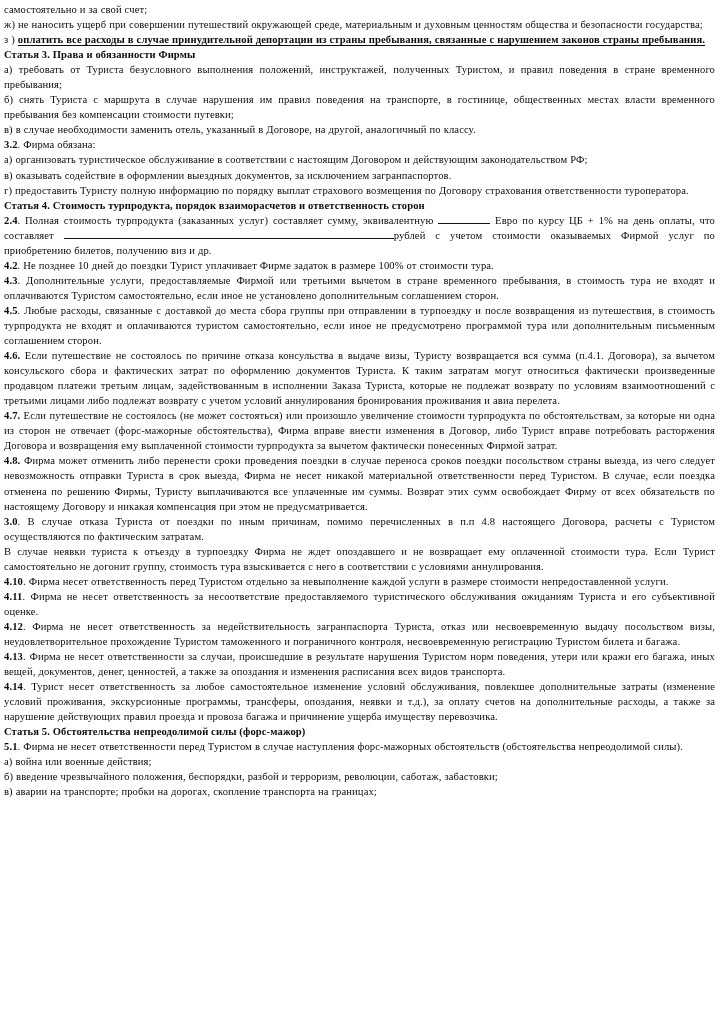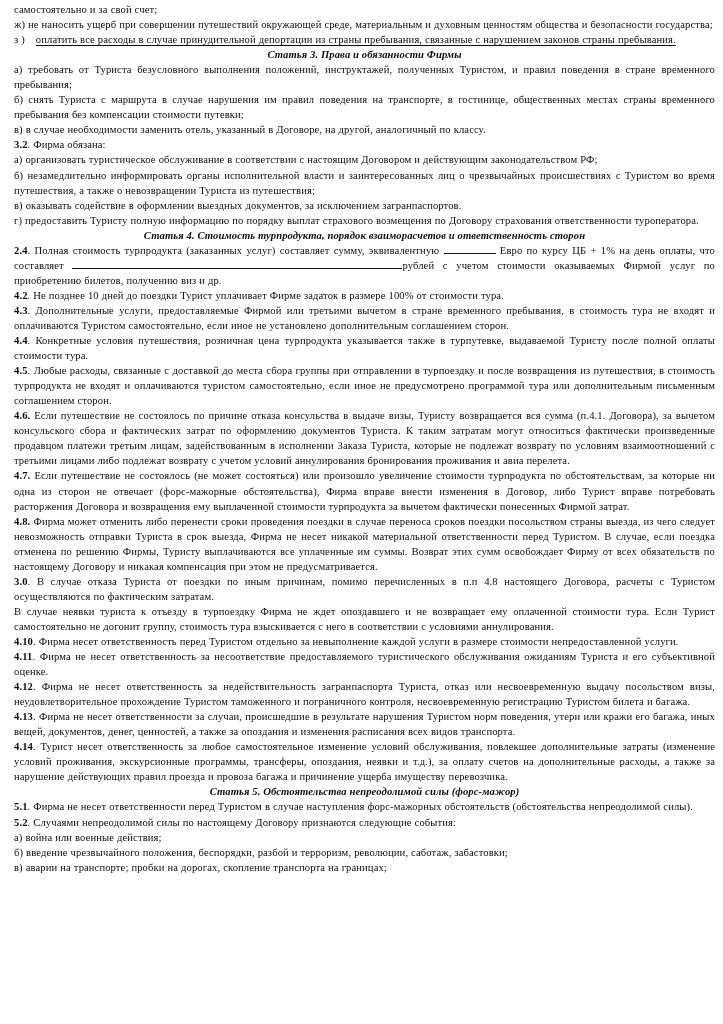--- a/index.html
+++ b/index.html
@@ -13,97 +13,92 @@
     height: 1024px;
     overflow: hidden;
     font-family: "Liberation Serif", "DejaVu Serif", serif;
     color: #0d0d0d;
     -webkit-font-smoothing: antialiased;
   }
   #doc-page {
     width: 723px;
     height: 1024px;
     box-sizing: border-box;
-    padding: 2px 8px 0 14px;
+    padding: 2px 8px 0 4px;
     background: #ffffff;
   }
   .para {
     font-size: 10.6px;
     line-height: 15.05px;
     text-align: justify;
     text-justify: inter-word;
     margin: 0;
     padding: 0;
     white-space: normal;
     letter-spacing: 0.01em;
     word-spacing: 0.02em;
   }
   .para.last-line-left { text-align-last: left; }
   .heading {
     font-size: 10.6px;
     line-height: 15.05px;
     font-weight: bold;
-    text-align: center;
     margin: 0;
     padding: 0;
     letter-spacing: 0.01em;
-    font-style: italic;
   }
   .num {
     font-weight: bold;
   }
   .b { font-weight: normal; }
   .bu {
-    font-weight: normal;
+    font-weight: bold;
     text-decoration: underline;
     text-underline-offset: 1.5px;
-    margin-left: 8px;
   }
   .fill-short { display: inline-block; width: 52px; border-bottom: 1px solid #111; height: 9px; }
   .fill-long  { display: inline-block; width: 330px; border-bottom: 1px solid #111; height: 9px; }
 </style>
 </head>
 <body>
 
 <div id="doc-page">
 
   <p class="para last-line-left">самостоятельно и за свой счет;</p>
 
   <p class="para">ж) не наносить ущерб при совершении путешествий окружающей среде, материальным и духовным ценностям общества и безопасности государства;</p>
 
   <p class="para last-line-left"><span>з ) </span><span class="bu">оплатить все расходы в случае принудительной депортации из страны пребывания, связанные с нарушением законов страны пребывания.</span></p>
 
   <p class="heading">Статья 3. Права и обязанности Фирмы</p>
 
 
   <p class="para">а) требовать от Туриста безусловного выполнения положений, инструктажей, полученных Туристом, и правил поведения в стране временного пребывания;</p>
 
-  <p class="para">б) снять Туриста с маршрута в случае нарушения им правил поведения на транспорте, в гостинице, общественных местах страны временного пребывания без компенсации стоимости путевки;</p>
+  <p class="para">б) снять Туриста с маршрута в случае нарушения им правил поведения на транспорте, в гостинице, общественных местах власти временного пребывания без компенсации стоимости путевки;</p>
 
   <p class="para last-line-left">в) в случае необходимости заменить отель, указанный в Договоре, на другой, аналогичный по классу.</p>
 
   <p class="para last-line-left"><span class="num">3.2</span><span>. Фирма обязана:</span></p>
 
   <p class="para last-line-left">а) организовать туристическое обслуживание в соответствии с настоящим Договором и действующим законодательством РФ;</p>
 
-  <p class="para">б) незамедлительно информировать органы исполнительной власти и заинтересованных лиц о чрезвычайных происшествиях с Туристом во время путешествия, а также о невозвращении Туриста из путешествия;</p>
 
   <p class="para last-line-left">в) оказывать содействие в оформлении выездных документов, за исключением загранпаспортов.</p>
 
   <p class="para">г) предоставить Туристу полную информацию по порядку выплат страхового возмещения по Договору страхования ответственности туроператора.</p>
 
   <p class="heading">Статья 4. Стоимость турпродукта, порядок взаиморасчетов и ответственность сторон</p>
 
   <p class="para"><span class="num">2.4</span><span>. Полная стоимость турпродукта (заказанных услуг) составляет сумму, эквивалентную </span><span class="fill-short"></span><span> Евро по курсу ЦБ + 1% на день оплаты, что составляет </span><span class="fill-long"></span><span>рублей с учетом стоимости оказываемых Фирмой услуг по приобретению билетов, получению виз и др.</span></p>
 
   <p class="para last-line-left"><span class="num">4.2</span><span>. Не позднее  </span><span class="b">10 дней</span><span> до поездки Турист уплачивает Фирме задаток в размере 100% от стоимости тура.</span></p>
 
   <p class="para last-line-left"><span class="num">4.3</span><span>. Дополнительные услуги, предоставляемые Фирмой или третьими вычетом в стране временного пребывания, в стоимость тура не входят и оплачиваются Туристом самостоятельно, если иное не установлено дополнительным соглашением сторон.</span></p>
 
-  <p class="para last-line-left"><span class="num">4.4</span><span>. Конкретные условия путешествия, розничная цена турпродукта указывается также в турпутевке, выдаваемой Туристу после полной оплаты стоимости тура.</span></p>
 
   <p class="para last-line-left"><span class="num">4.5</span><span>. Любые расходы, связанные с доставкой до места сбора группы при отправлении в турпоездку и после возвращения из путешествия,  в стоимость турпродукта не входят и оплачиваются туристом самостоятельно, если иное не предусмотрено программой тура или дополнительным письменным соглашением сторон.</span></p>
 
   <p class="para last-line-left"><span class="num">4.6.</span><span> Если путешествие не состоялось по причине отказа консульства в выдаче визы, Туристу возвращается вся сумма (п.4.1. Договора), за вычетом консульского сбора и фактических затрат по оформлению документов Туриста. К таким затратам могут относиться фактически произведенные продавцом платежи третьим лицам, задействованным в исполнении Заказа Туриста, которые не подлежат возврату по условиям взаимоотношений с третьими лицами либо подлежат возврату с учетом условий аннулирования бронирования проживания и авиа перелета.</span></p>
 
   <p class="para last-line-left"><span class="num">4.7.</span><span> Если путешествие не состоялось (не может состояться) или произошло увеличение стоимости турпродукта по обстоятельствам, за которые ни одна из сторон не отвечает (форс-мажорные обстоятельства), Фирма вправе внести изменения в Договор, либо Турист вправе потребовать расторжения Договора и возвращения ему выплаченной стоимости турпродукта за вычетом фактически понесенных Фирмой затрат.</span></p>
 
   <p class="para last-line-left"><span class="num">4.8.</span><span> Фирма может отменить либо перенести сроки проведения поездки в случае переноса сроков поездки посольством страны выезда, из чего следует невозможность отправки Туриста в срок выезда, Фирма не несет никакой материальной ответственности перед Туристом. В случае, если поездка отменена по решению Фирмы, Туристу выплачиваются все уплаченные им суммы. Возврат этих сумм освобождает Фирму от всех обязательств по настоящему Договору и никакая компенсация при этом не предусматривается.</span></p>
 
   <p class="para last-line-left"><span class="num">3.0</span><span>. В случае отказа Туриста от поездки по иным причинам, помимо перечисленных в п.п 4.8 настоящего Договора, расчеты с Туристом осуществляются по фактическим затратам.</span></p>
@@ -119,21 +114,20 @@
 
   <p class="para last-line-left"><span class="num">4.13</span><span>. Фирма не несет ответственности за случаи, происшедшие в результате нарушения Туристом норм поведения, утери или кражи его багажа, иных вещей, документов, денег, ценностей, а также за опоздания и изменения расписания всех видов транспорта.</span></p>
 
   <p class="para last-line-left"><span class="num">4.14</span><span>. Турист несет ответственность за любое самостоятельное изменение условий обслуживания, повлекшее дополнительные затраты (изменение условий проживания, экскурсионные программы, трансферы, опоздания, неявки и т.д.), за оплату счетов на дополнительные расходы, а также за нарушение действующих правил проезда и провоза багажа и причинение ущерба имуществу перевозчика.</span></p>
 
 
   <p class="heading">Статья 5. Обстоятельства непреодолимой силы (форс-мажор)</p>
 
   <p class="para last-line-left"><span class="num">5.1</span><span>. Фирма не несет ответственности перед Туристом в случае наступления форс-мажорных обстоятельств (обстоятельства непреодолимой силы).</span></p>
 
-  <p class="para last-line-left"><span class="num">5.2</span><span>. Случаями непреодолимой силы по настоящему Договору признаются следующие события:</span></p>
 
   <p class="para last-line-left">а) война или военные действия;</p>
 
   <p class="para last-line-left">б) введение чрезвычайного положения, беспорядки, разбой и терроризм, революции, саботаж, забастовки;</p>
 
   <p class="para last-line-left">в) аварии на транспорте; пробки на дорогах, скопление транспорта на границах;</p>
 
 </div>
 
 </body></html>

